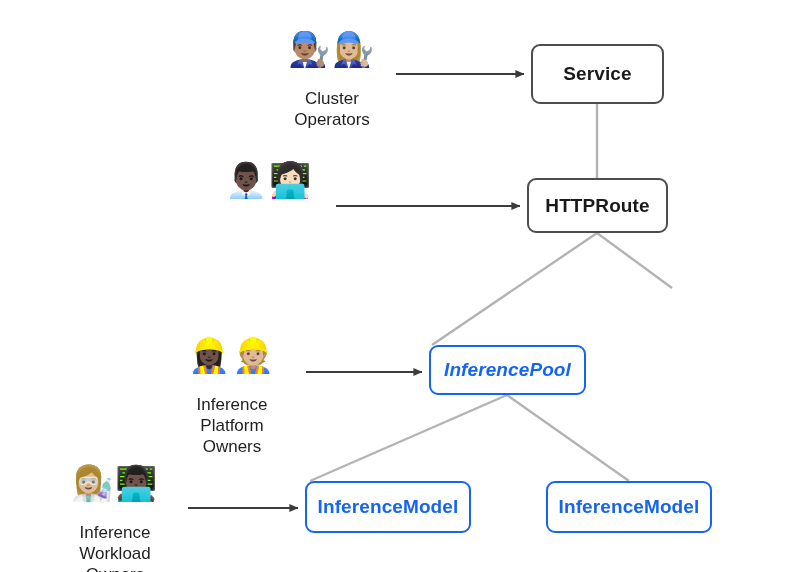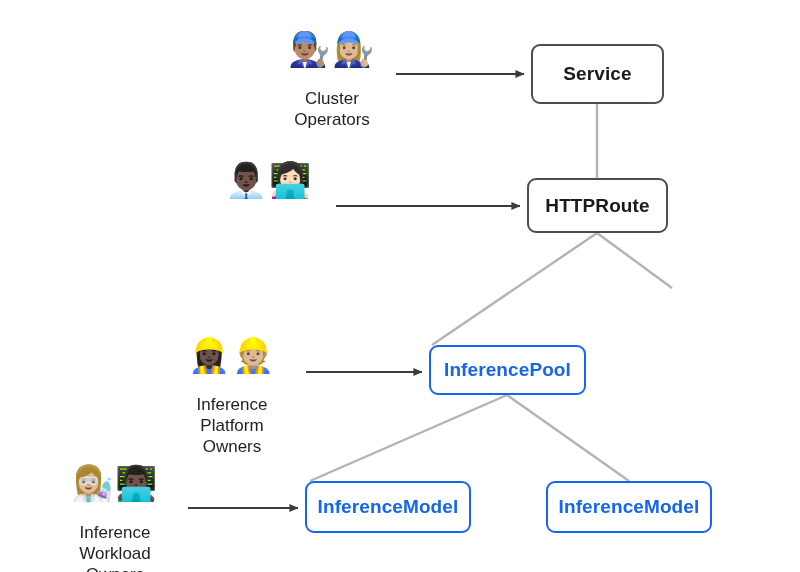--- a/index.html
+++ b/index.html
@@ -102,21 +102,21 @@
 
   <div class="node" style="left:531px; top:44px; width:133px; height:60px;">
     <span>Service</span>
   </div>
 
   <div class="node" style="left:527px; top:178px; width:141px; height:55px;">
     <span>HTTPRoute</span>
   </div>
 
 
-  <div class="node accent" style="left:429px; top:345px; width:157px; height:50px;">
+  <div class="node accent" style="left:429px; top:345px; width:157px; height:50px;font-style:italic;">
     <span>InferencePool</span>
   </div>
 
   <div class="node accent" style="left:305px; top:481px; width:166px; height:52px;">
     <span>InferenceModel</span>
   </div>
 
   <div class="node accent" style="left:546px; top:481px; width:166px; height:52px;">
     <span>InferenceModel</span>
   </div>

